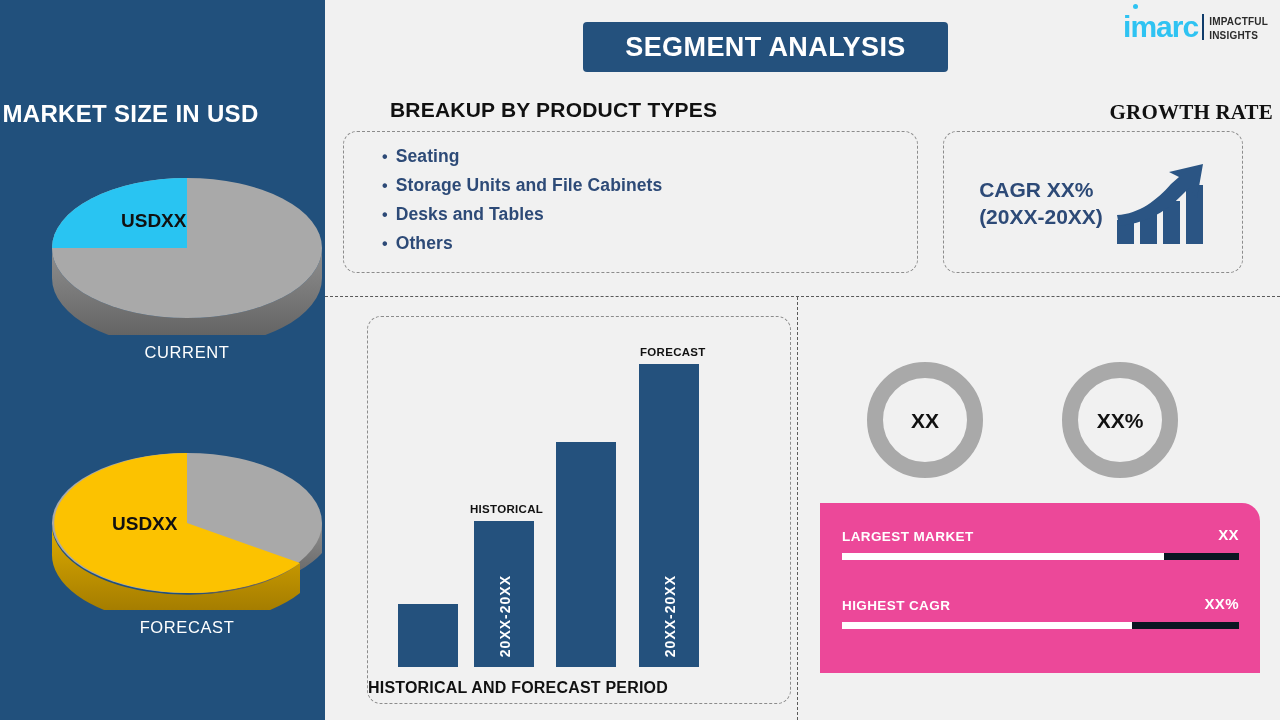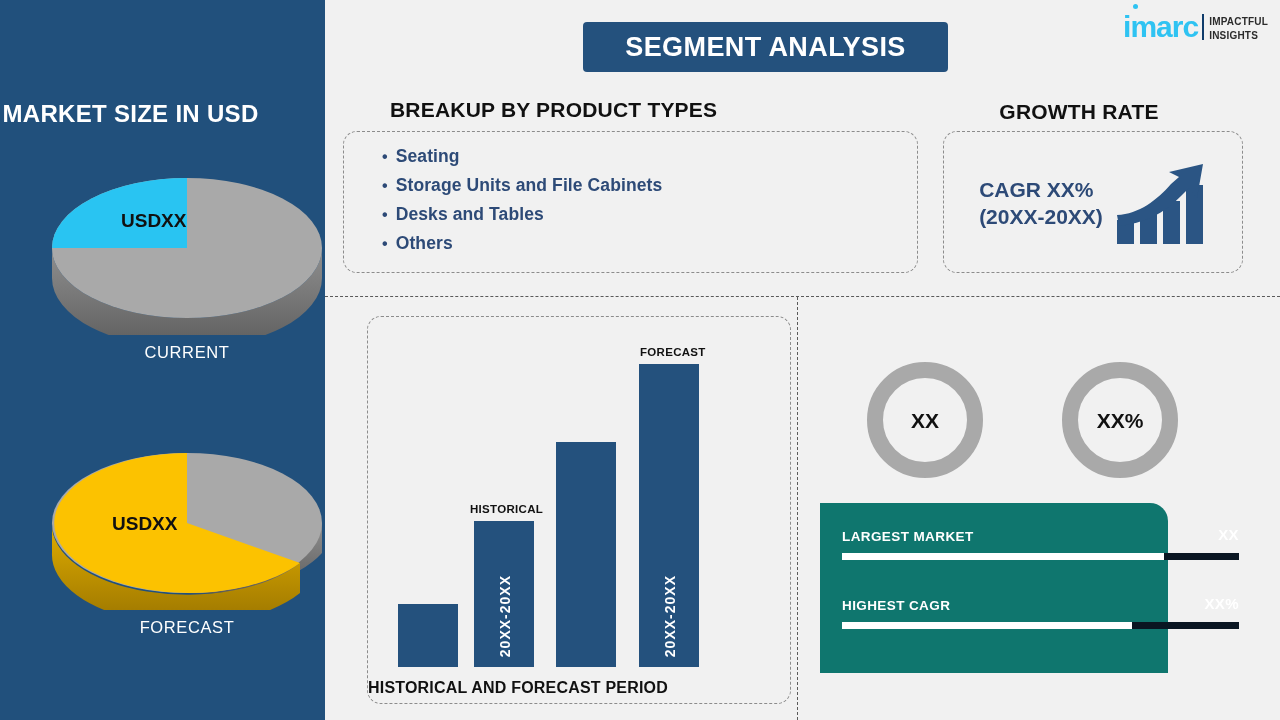--- a/index.html
+++ b/index.html
@@ -58,21 +58,21 @@
   #logo-dot {
     position:absolute; width:5px; height:5px; border-radius:50%;
     background:#2fc3f2; left:10px; top:-8px;
   }
   #logo-bar { width:2px; height:26px; background:#0f3c6b; margin:2px 5px 0 4px; }
   #logo-tag { font-size:10px; font-weight:bold; color:#2b2b2b; line-height:1.35; padding-top:3px; letter-spacing:.2px; }
 
   
   .sec-title { position:absolute; font-size:21px; font-weight:bold; color:#111111; letter-spacing:.2px; }
   #title-breakup { left:45px; top:98px;margin-left:20px; }
-  #title-growth  { left:604px; top:100px; width:300px; text-align:center; }
+  #title-growth  { left:648px; top:100px; width:300px; text-align:right;font-family:Liberation Serif, serif; }
 
   
   .dashed-box {
     position:absolute; border:1.4px dashed #8c8c8c; border-radius:14px;
     background:#f1f1f1;
   }
   #box-breakup { left:18px; top:131px; width:575px; height:142px; }
   #box-growth  { left:618px; top:131px; width:300px; height:142px; }
   #box-chart   { left:42px; top:316px; width:424px; height:388px; }
 
@@ -113,22 +113,22 @@
   .donut-wrap { position:absolute; }
   #donut-left  { left:536px; top:356px; }
   #donut-right { left:731px; top:356px; }
   .donut-center-label {
     font-size:21px; font-weight:bold; fill:#111111;
     font-family:"Liberation Sans", sans-serif;
   }
 
   
   #stats-card {
-    position:absolute; left:495px; top:503px; width:348px; height:170px;
-    background:#0f766e; border-radius:0 18px 0 0;
+    position:absolute; left:495px; top:503px; width:440px; height:170px;
+    background:#ec4899; border-radius:0 18px 0 0;
   }
   .stat-block { position:absolute; left:22px; width:397px; }
   #stat-1 { top:26px; }
   #stat-2 { top:95px; }
   .stat-head { position:relative; height:19px; }
   .stat-name {
     position:absolute; left:0; top:0; color:#ffffff;
     font-size:13.5px; font-weight:bold; letter-spacing:.4px;
   }
   .stat-value {

